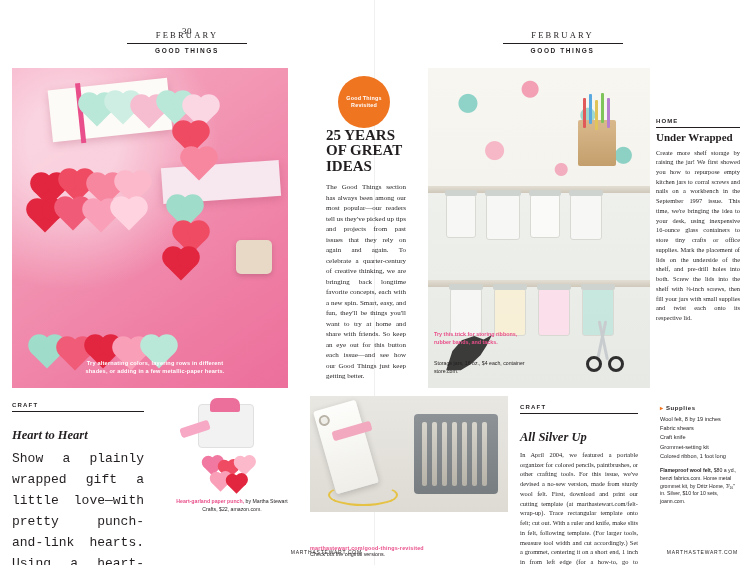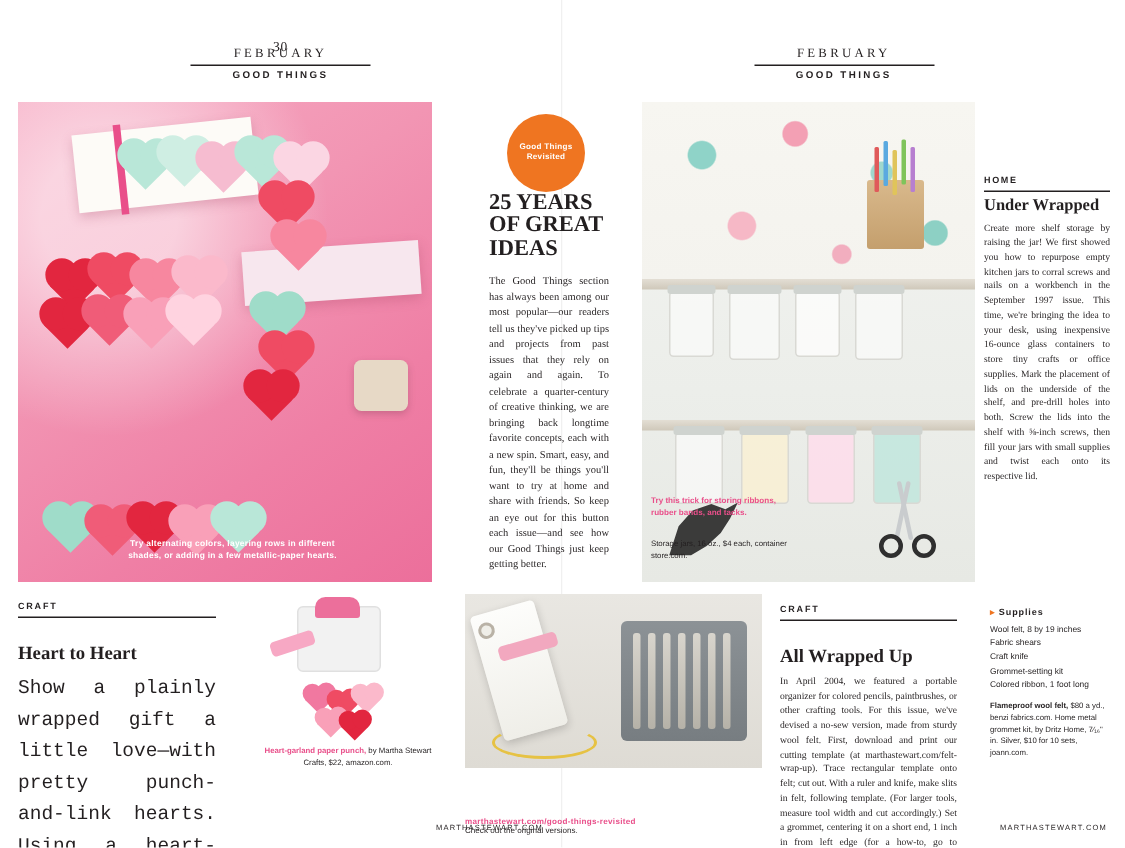--- a/index.html
+++ b/index.html
@@ -85,21 +85,21 @@
 
   
   .craft-label {
     font-family: "Liberation Sans", sans-serif;
     font-size: 6px; font-weight: bold; letter-spacing: 1.2px;
     text-transform: uppercase; color: #231f20;
   }
   .craft-rule { height: 1px; background: #231f20; margin: 3px 0 5px; }
   .craft-title {
     font-family: "Liberation Serif", serif;
-    font-size: 12.5px; font-weight: bold; margin: 16px 0 5px;
+    font-size: 12.5px; font-weight: bold; margin: 16px 0 5px; font-style: italic;
   }
   .body-copy {
     font-family: Liberation Mono, monospace;
     font-size: 13px; line-height: 1.62; text-align: justify; color: #231f20;
   }
   .left-craft { position: absolute; left: 12px; top: 402px; width: 132px; }
 
   .punch-photo {
     position: absolute; left: 176px; top: 398px; width: 112px; height: 108px;
   }
@@ -461,21 +461,21 @@
     <div class="scroll-doc">
       <div class="grommet"></div>
     </div>
     <div class="pink-bow"></div>
     <div class="cord"></div>
   </div>
 
   <div class="right-craft">
     <div class="craft-label">CRAFT</div>
     <div class="craft-rule"></div>
-    <div class="craft-title">All Wrapped Up</div>
+    <div class="craft-title">All Silver Up</div>
     <div class="col-body">In April 2004, we featured a portable organizer for colored pencils, paintbrushes, or other crafting tools. For this issue, we've devised a no-sew version, made from sturdy wool felt. First, download and print our cutting template (at marthastewart.com/felt-wrap-up). Trace rectangular template onto felt; cut out. With a ruler and knife, make slits in felt, following template. (For larger tools, measure tool width and cut accordingly.) Set a grommet, centering it on a short end, 1 inch in from left edge (for a how-to, go to marthastewart.com/set-grommet). Thread ribbon through grommet. Insert your tools—and you're ready to take your projects on the go.</div>
   </div>
 
   <div class="supplies">
     <div class="supplies-head">
       <span class="arrow-bullet">▸</span>
       <span>Supplies</span>
     </div>
     <div class="sup-list">
       <div>Wool felt, 8 by 19 inches</div>

